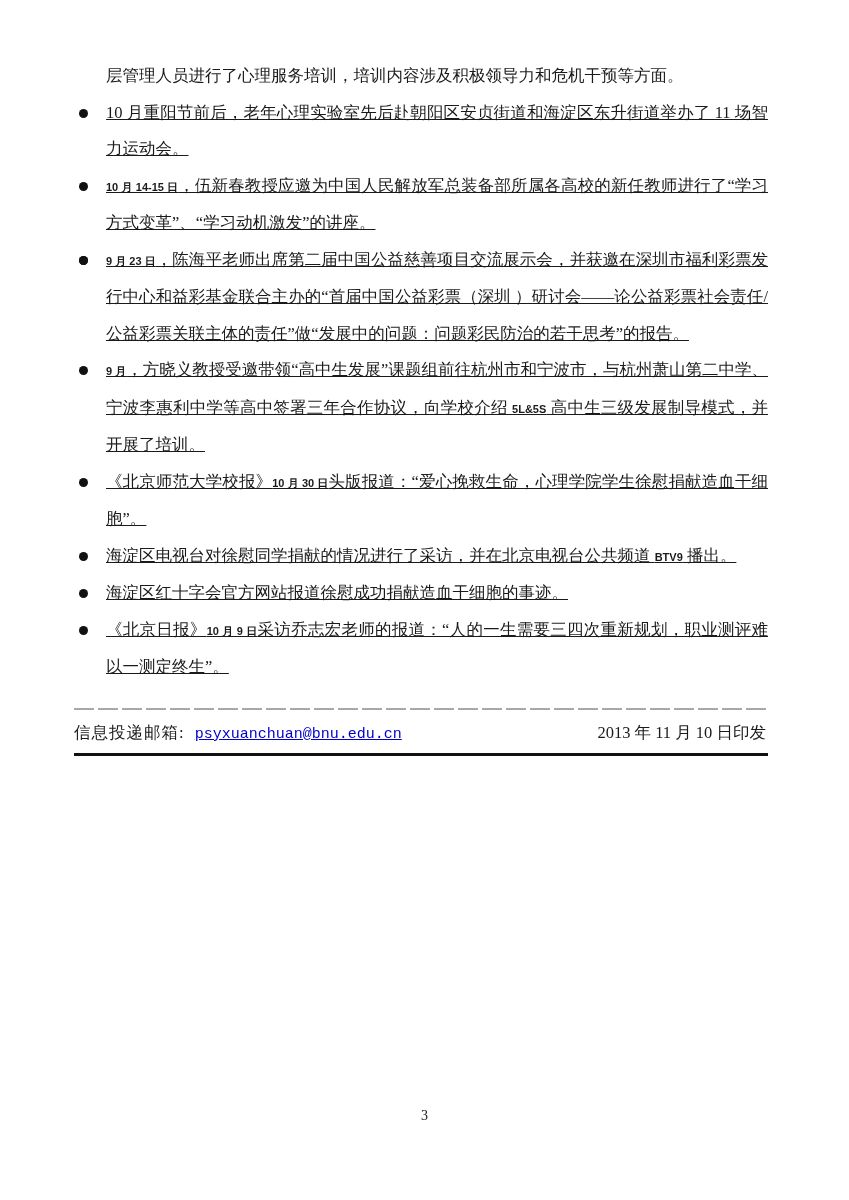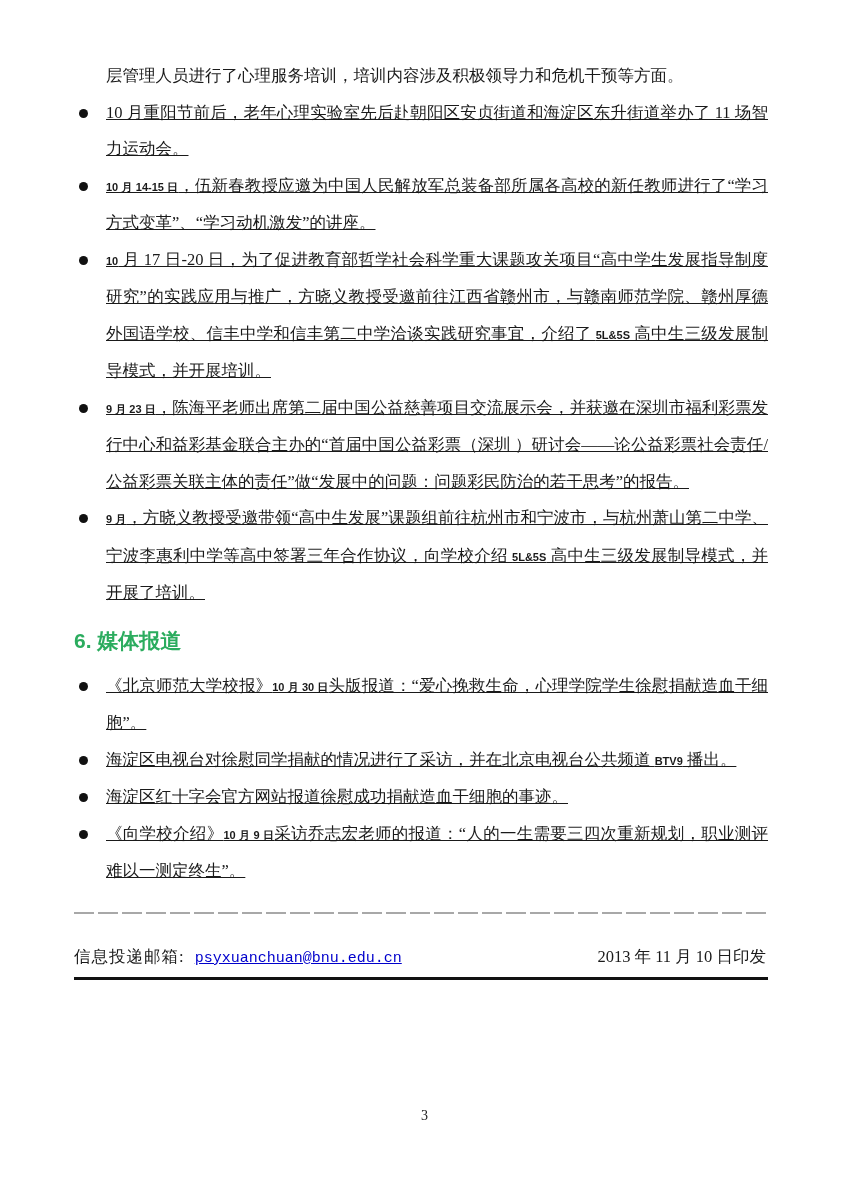--- a/index.html
+++ b/index.html
@@ -68,21 +68,21 @@
     background: repeating-linear-gradient(
       90deg,
       #a8a8a8 0px, #a8a8a8 20px,
       transparent 20px, transparent 24px
     );
   }
   .footer-row {
     display: flex;
     justify-content: space-between;
     align-items: baseline;
-    margin-top: 32px;
+    margin-top: 12px;
     font-size: 16.5px;
   }
   .email-label {
     letter-spacing: 1px;
   }
   .email-link {
     font-family: "Liberation Mono", "DejaVu Sans Mono", monospace;
     font-size: 15px;
     color: #0000cc;
     text-decoration: underline;
@@ -109,32 +109,31 @@
 </head>
 <body>
 
 <div class="content">
 
   <p class="body-text continuation">层管理人员进行了心理服务培训，培训内容涉及积极领导力和危机干预等方面。</p>
 
   <ul class="doc-list body-text">
       <li><span class="marker"></span><span><span>10 月重阳节前后，老年心理实验室先后赴朝阳区安贞街道和海淀区东升街道举办了 11 场智力运动会。</span></span></li>
       <li><span class="marker"></span><span><span class="num-bold">10 月 14-15 日</span><span>，伍新春教授应邀为中国人民解放军总装备部所属各高校的新任教师进行了“学习方式变革”、“学习动机激发”的讲座。</span></span></li>
-      <li><span class="marker"></span><span><span class="num-bold">10</span><span> 月 17 日-20 日，为了促进教育部哲学社会科学重大课题攻关项目“高中学生发展指导制度研究”的实践应用与推广，方晓义教授受邀前往江西省赣州市，与赣南师范学院、赣州厚德外国语学校、信丰中学和信丰第二中学洽谈实践研究事宜，介绍了 </span><span class="num-bold">5L&amp;5S</span><span> 高中生三级发展制导模式，并开展培训。</span></span></li>
+      <li><span class="marker"></span></li>
       <li><span class="marker"></span><span><span class="num-bold">9 月 23 日</span><span>，陈海平老师出席第二届中国公益慈善项目交流展示会，并获邀在深圳市福利彩票发行中心和益彩基金联合主办的“首届中国公益彩票（深圳 ）研讨会——论公益彩票社会责任/公益彩票关联主体的责任”做“发展中的问题：问题彩民防治的若干思考”的报告。</span></span></li>
       <li><span class="marker"></span><span><span class="num-bold">9 月</span><span>，方晓义教授受邀带领“高中生发展”课题组前往杭州市和宁波市，与杭州萧山第二中学、宁波李惠利中学等高中签署三年合作协议，向学校介绍 </span><span class="num-bold">5L&amp;5S</span><span> 高中生三级发展制导模式，并开展了培训。</span></span></li>
     </ul>
 
-  <h2 class="section-heading">6. 媒体报道</h2>
 
   <ul class="doc-list body-text">
       <li><span class="marker"></span><span><span>《北京师范大学校报》</span><span class="num-bold">10 月 30 日</span><span>头版报道：“爱心挽救生命，心理学院学生徐慰捐献造血干细胞”。</span></span></li>
       <li><span class="marker"></span><span><span>海淀区电视台对徐慰同学捐献的情况进行了采访，并在北京电视台公共频道 </span><span class="num-bold">BTV9</span><span> 播出。</span></span></li>
       <li><span class="marker"></span><span><span>海淀区红十字会官方网站报道徐慰成功捐献造血干细胞的事迹。</span></span></li>
-      <li><span class="marker"></span><span><span>《向学校介绍》</span><span class="num-bold">10 月 9 日</span><span>采访乔志宏老师的报道：“人的一生需要三四次重新规划，职业测评难以一测定终生”。</span></span></li>
+      <li><span class="marker"></span><span><span>《北京日报》</span><span class="num-bold">10 月 9 日</span><span>采访乔志宏老师的报道：“人的一生需要三四次重新规划，职业测评难以一测定终生”。</span></span></li>
     </ul>
 
   <div class="dashed-divider"></div>
 
   <div class="footer-row">
     <span>
       <span class="email-label">信息投递邮箱:</span>
       <a href="#" class="email-link">psyxuanchuan@bnu.edu.cn</a>
     </span>
     <span class="print-date">2013 年 11 月 10 日印发</span>

